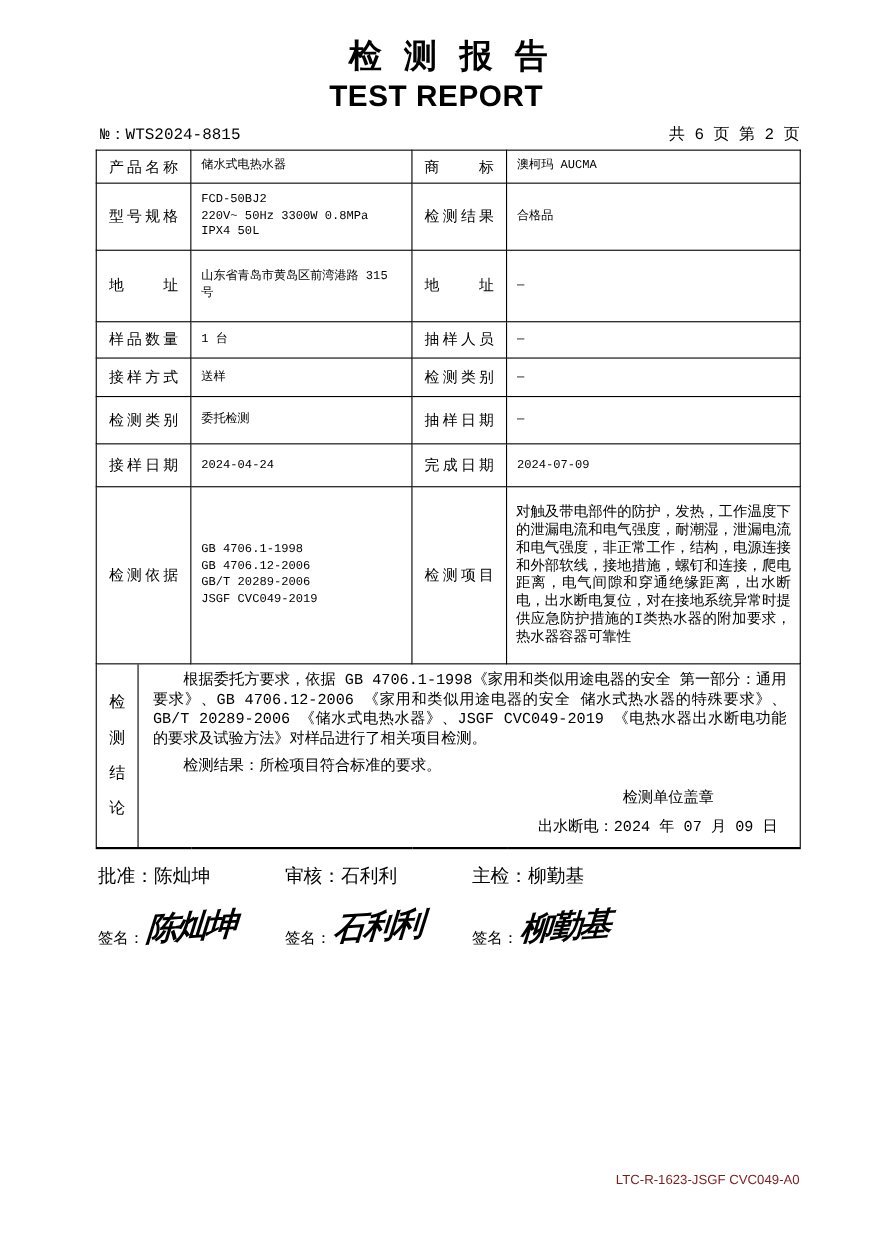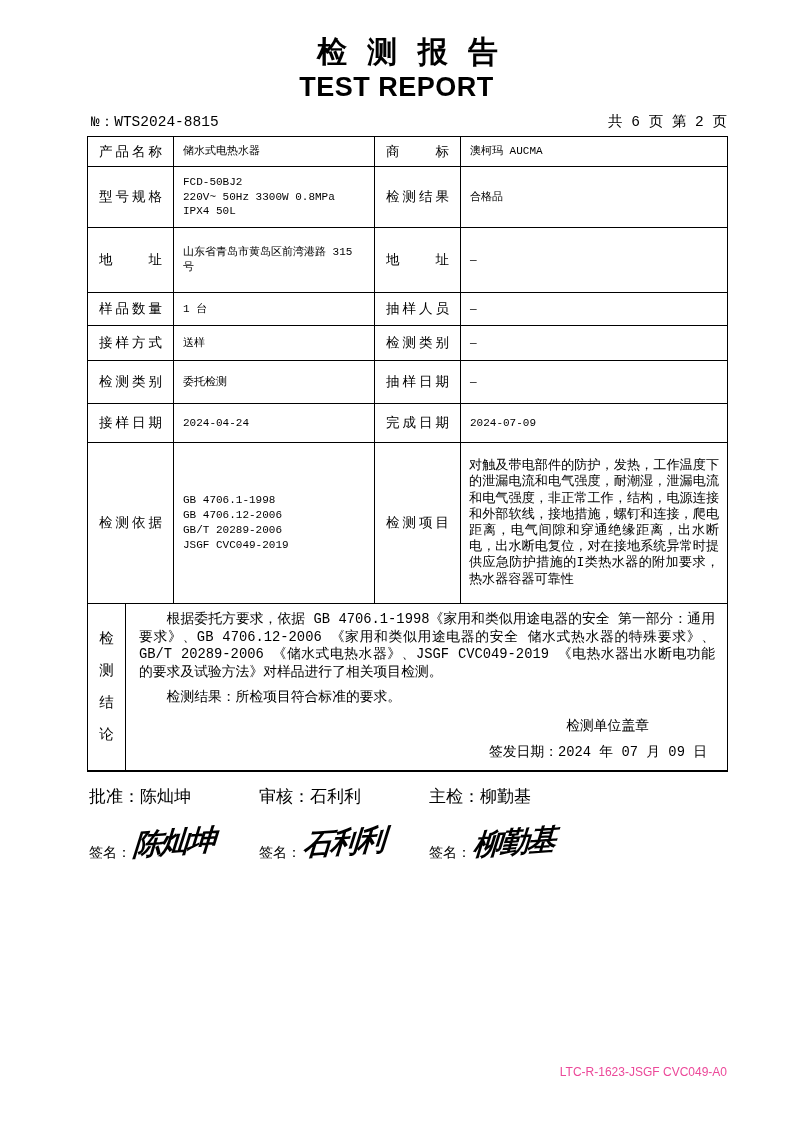--- a/index.html
+++ b/index.html
@@ -92,21 +92,21 @@
   .signature {
     display: inline-block;
     font-size: 29px; font-weight: bold; font-style: italic;
     line-height: 1; letter-spacing: -2px;
     transform: rotate(-4deg) skewX(-8deg);
     margin: 0 0 3px 2px;
     white-space: nowrap;
   }
   .footer {
     position: absolute; right: 66px; bottom: 42px;
-    font-size: 12px; color: #ec4899;
+    font-size: 12px; color: #7f1d1d;
   }
 </style>
 </head>
 <body>
 
 <div class="page">
 
   <div class="header">
     <div class="title-cn">检 测 报 告</div>
     <div class="title-en">TEST REPORT</div>
@@ -188,21 +188,21 @@
                 <span>检</span>
                 <span>测</span>
                 <span>结</span>
                 <span>论</span>
               </div>
               <div class="concl-body">
                 <p class="p1">根据委托方要求，依据 GB 4706.1-1998《家用和类似用途电器的安全 第一部分：通用要求》、GB 4706.12-2006 《家用和类似用途电器的安全 储水式热水器的特殊要求》、GB/T 20289-2006 《储水式电热水器》、JSGF CVC049-2019 《电热水器出水断电功能的要求及试验方法》对样品进行了相关项目检测。</p>
                 <p class="p2">检测结果：所检项目符合标准的要求。</p>
                 <div class="stamp">检测单位盖章</div>
                 <div class="issue">
-                  <span>签发日期：</span><span>2024 年 07 月 09 日</span>
+                  <span>出水断电：</span><span>2024 年 07 月 09 日</span>
                 </div>
               </div>
             </div>
           </td>
         </tr>
       </tbody>
     </table>
 
     <div class="appr">
       <div class="appr-col">

